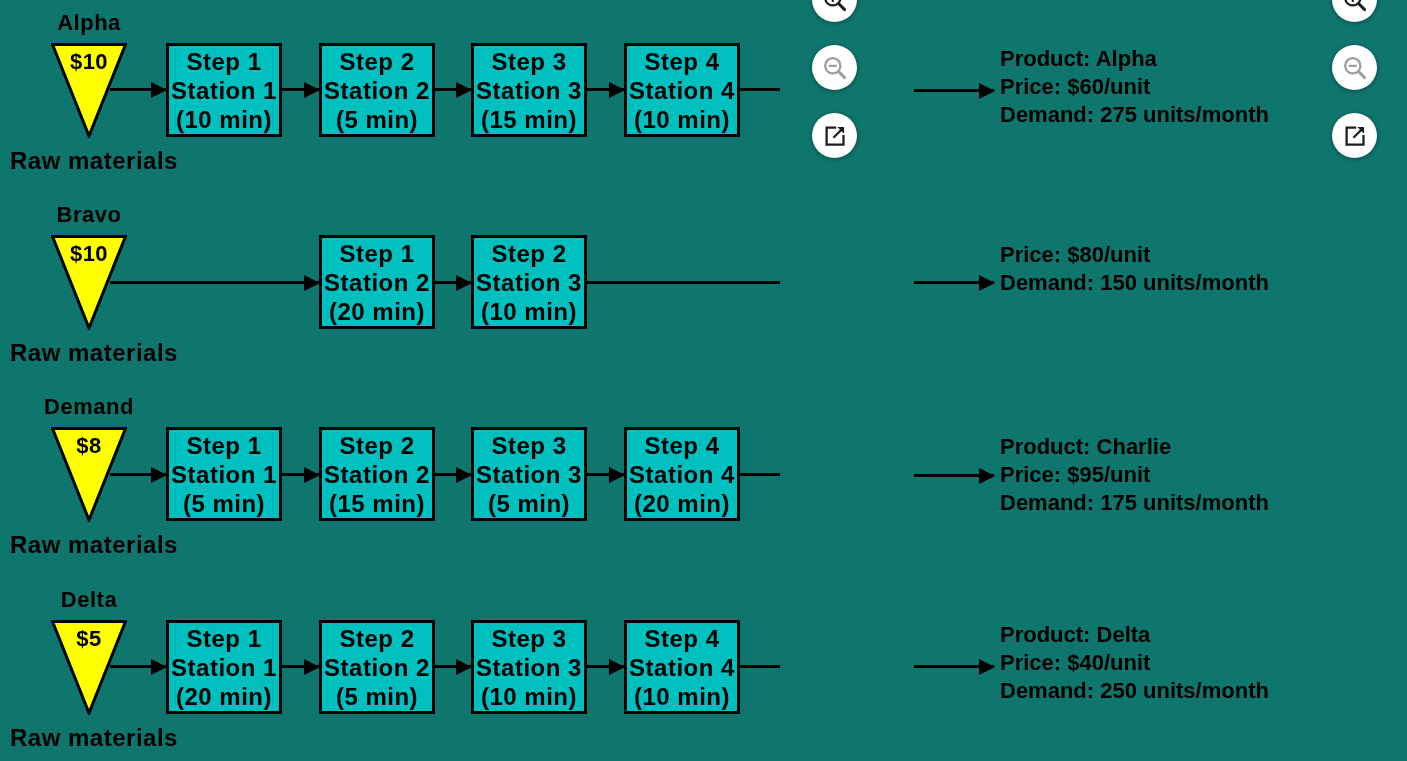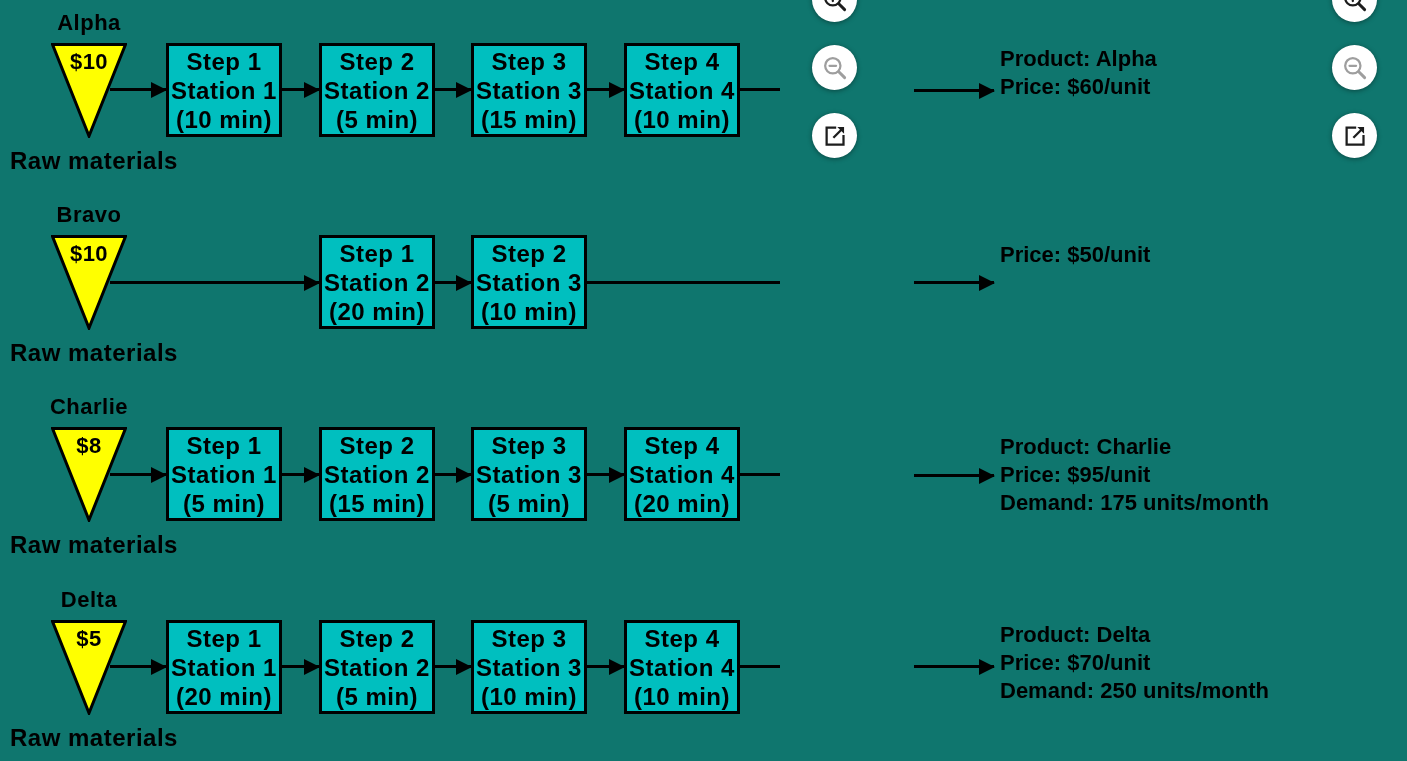--- a/index.html
+++ b/index.html
@@ -74,20 +74,21 @@
     <div class="arrow head" style="left:110px;top:88px;width:56px"></div>
     <div class="arrow head" style="left:282px;top:88px;width:37px"></div>
     <div class="arrow head" style="left:435px;top:88px;width:36px"></div>
     <div class="arrow head" style="left:587px;top:88px;width:37px"></div>
     <div class="arrow" style="left:740px;top:88px;width:40px"></div>
 
     <div class="arrow head" style="left:914px;top:89px;width:80px"></div>
     <div class="info" style="top:45px">
       <div>Product: Alpha</div>
       <div>Price: $60/unit</div>
+      <div>Demand: 275 units/month</div>
     </div>
   </div>
 
   <div>
     <div class="rowlabel" style="top:202px">Bravo</div>
     <div class="tri-wrap" style="top:235px">
       <svg width="76" height="95" viewBox="0 0 76 95">
           <polygon points="1.5,1.5 74.5,1.5 38,93"></polygon>
         </svg>
       <span class="tri-cost">$10</span>
@@ -104,26 +105,27 @@
       <span>Station 3</span>
       <span>(10 min)</span>
     </div>
 
     <div class="arrow head" style="left:110px;top:281px;width:209px"></div>
     <div class="arrow head" style="left:435px;top:281px;width:36px"></div>
     <div class="arrow" style="left:587px;top:281px;width:193px"></div>
 
     <div class="arrow head" style="left:914px;top:281px;width:80px"></div>
     <div class="info" style="top:241px">
-      <div>Price: $50/unit</div>
-    </div>
-  </div>
-
-  <div>
-    <div class="rowlabel" style="top:394px">Charlie</div>
+      <div>Price: $80/unit</div>
+      <div>Demand: 150 units/month</div>
+    </div>
+  </div>
+
+  <div>
+    <div class="rowlabel" style="top:394px">Demand</div>
     <div class="tri-wrap" style="top:427px">
       <svg width="76" height="95" viewBox="0 0 76 95">
           <polygon points="1.5,1.5 74.5,1.5 38,93"></polygon>
         </svg>
       <span class="tri-cost">$8</span>
     </div>
     <div class="rawlabel" style="top:531px">Raw materials</div>
 
     <div class="pbox" style="left:166px;top:427px">
       <span>Step 1</span>
@@ -193,21 +195,21 @@
 
     <div class="arrow head" style="left:110px;top:665px;width:56px"></div>
     <div class="arrow head" style="left:282px;top:665px;width:37px"></div>
     <div class="arrow head" style="left:435px;top:665px;width:36px"></div>
     <div class="arrow head" style="left:587px;top:665px;width:37px"></div>
     <div class="arrow" style="left:740px;top:665px;width:40px"></div>
 
     <div class="arrow head" style="left:914px;top:665px;width:80px"></div>
     <div class="info" style="top:621px">
       <div>Product: Delta</div>
-      <div>Price: $70/unit</div>
+      <div>Price: $40/unit</div>
       <div>Demand: 250 units/month</div>
     </div>
   </div>
 
   <button class="fab ic-dark" style="left:812px;top:-23px">
     <svg viewBox="0 0 24 24" fill="none" stroke="currentColor" stroke-width="2" stroke-linecap="round">
       <circle cx="10.5" cy="10.5" r="6.8"></circle>
       <line x1="15.8" y1="15.8" x2="21" y2="21" stroke-width="2.6"></line>
       <line x1="7.6" y1="10.5" x2="13.4" y2="10.5"></line>
       <line x1="10.5" y1="7.6" x2="10.5" y2="13.4"></line>

